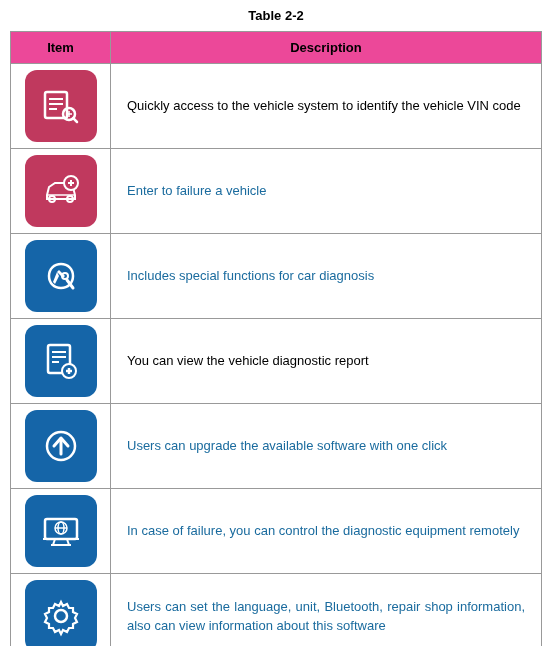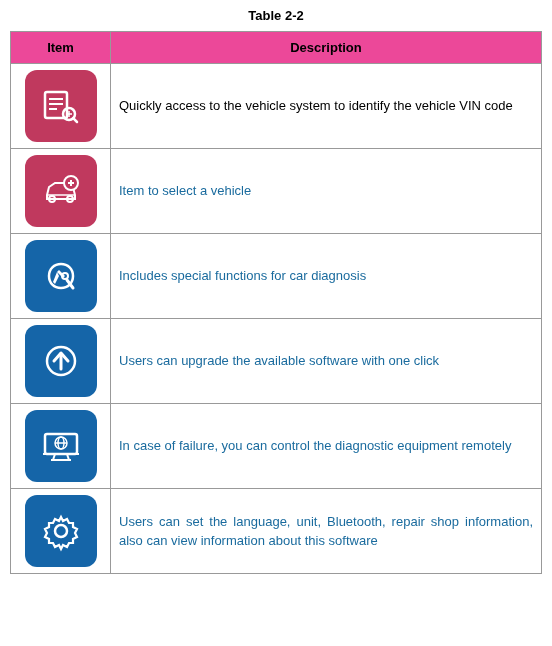--- a/index.html
+++ b/index.html
@@ -29,21 +29,21 @@
       background-color: #ec4899;
       border: 1px solid #999;
       padding: 8px 6px;
       font-weight: bold;
       font-size: 13px;
       color: #000;
       text-align: center;
     }
     tbody tr td {
       border: 1px solid #999;
-      padding: 6px 8px;
+      padding: 6px 16px;
       vertical-align: middle;
     }
     .icon-cell {
       width: 100px;
       text-align: center;
       padding: 6px;
     }
     .desc-cell {
       color: #1a6b9e;
       line-height: 1.5;
@@ -114,40 +114,58 @@
               <circle cx="13" cy="30" r="3" stroke="white" stroke-width="2" fill="none"></circle>
               <circle cx="31" cy="30" r="3" stroke="white" stroke-width="2" fill="none"></circle>
               <line x1="8" y1="26" x2="36" y2="26" stroke="white" stroke-width="1.5"></line>
 
               <circle cx="32" cy="14" r="7" fill="#c0395e" stroke="white" stroke-width="2"></circle>
               <line x1="29" y1="14" x2="35" y2="14" stroke="white" stroke-width="2"></line>
               <line x1="32" y1="11" x2="32" y2="17" stroke="white" stroke-width="2"></line>
             </svg>
           </div>
         </td>
-        <td class="desc-cell">Item to select a vehicle</td>
+        <td class="desc-cell">Enter to failure a vehicle</td>
       </tr>
 
       <tr>
         <td class="icon-cell">
           <div class="icon-box icon-blue">
             <svg viewBox="0 0 44 44" xmlns="http://www.w3.org/2000/svg">
 
               <path d="M22 10 C15 10 10 15 10 22 C10 29 15 34 22 34 C29 34 34 29 34 22 C34 15 29 10 22 10 Z" fill="none" stroke="white" stroke-width="2.5"></path>
               <path d="M18 18 L20 16 L26 22 L24 24 Z" fill="white"></path>
               <path d="M14 28 L18 18 L20 22 L16 30 Z" fill="white"></path>
               <circle cx="26" cy="22" r="3" fill="none" stroke="white" stroke-width="2"></circle>
 
               <line x1="28" y1="26" x2="34" y2="34" stroke="white" stroke-width="3" stroke-linecap="round"></line>
             </svg>
           </div>
         </td>
         <td class="desc-cell">Includes special functions for car diagnosis</td>
       </tr>
 
+      <tr>
+        <td class="icon-cell">
+          <div class="icon-box icon-blue">
+            <svg viewBox="0 0 44 44" xmlns="http://www.w3.org/2000/svg">
+
+              <rect x="9" y="6" width="22" height="28" rx="2" fill="none" stroke="white" stroke-width="2.5"></rect>
+              <line x1="13" y1="13" x2="27" y2="13" stroke="white" stroke-width="2"></line>
+              <line x1="13" y1="18" x2="27" y2="18" stroke="white" stroke-width="2"></line>
+              <line x1="13" y1="23" x2="20" y2="23" stroke="white" stroke-width="2"></line>
+
+              <circle cx="30" cy="32" r="7" fill="#1565a8" stroke="white" stroke-width="2"></circle>
+              <line x1="27" y1="32" x2="33" y2="32" stroke="white" stroke-width="2.5"></line>
+              <line x1="30" y1="29" x2="30" y2="35" stroke="white" stroke-width="2.5"></line>
+            </svg>
+          </div>
+        </td>
+        <td class="desc-cell desc-black">You can view the vehicle diagnostic report</td>
+      </tr>
 
       <tr>
         <td class="icon-cell">
           <div class="icon-box icon-blue">
             <svg viewBox="0 0 44 44" xmlns="http://www.w3.org/2000/svg">
 
               <circle cx="22" cy="22" r="14" fill="none" stroke="white" stroke-width="2.5"></circle>
               <line x1="22" y1="30" x2="22" y2="16" stroke="white" stroke-width="3" stroke-linecap="round"></line>
               <polyline points="15,22 22,14 29,22" fill="none" stroke="white" stroke-width="3" stroke-linecap="round" stroke-linejoin="round"></polyline>
             </svg>

